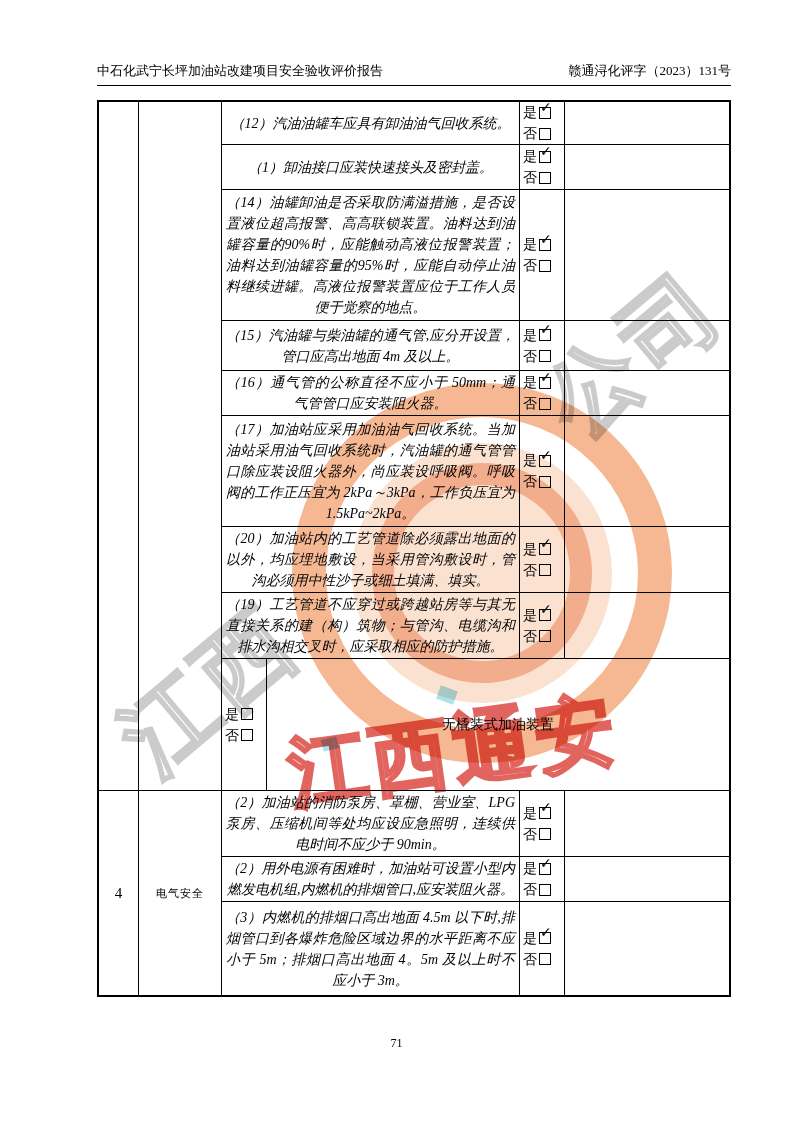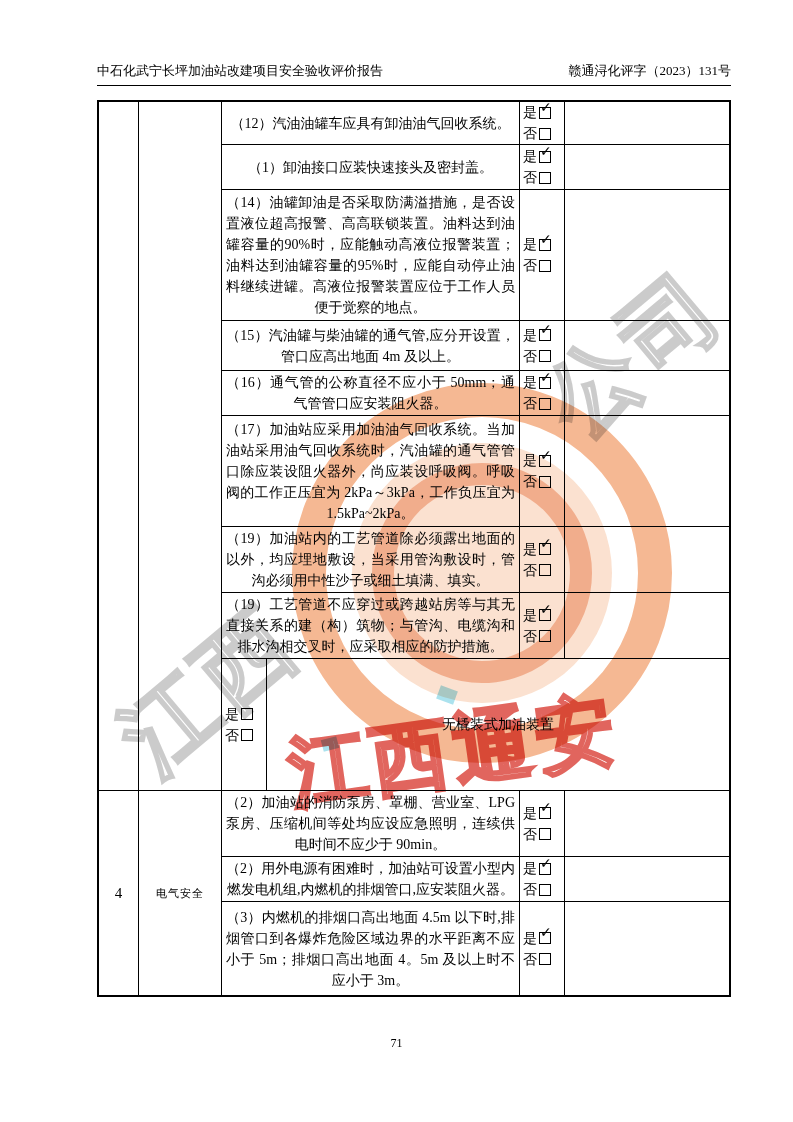--- a/index.html
+++ b/index.html
@@ -46,20 +46,21 @@
   .trow:not(:last-child){border-bottom:1px solid #000;}
   .content-cell{
     width:298px;flex:0 0 auto;border-right:1px solid #000;
     display:flex;align-items:center;
     padding:1px 4px;
   }
   .content-text{
     width:100%;
     text-align:justify;text-align-last:center;
     word-break:break-all;
+    font-style:italic;
   }
   .yesno-cell{
     width:45px;flex:0 0 auto;border-right:1px solid #000;
     display:flex;flex-direction:column;justify-content:center;
     padding-left:3px;font-size:14px;
   }
   .yn-line{height:21px;display:flex;align-items:center;}
   .yn-label{display:inline-block;}
   .cb{
     display:inline-block;width:10px;height:10px;
@@ -251,21 +252,21 @@
               </div>
               <div class="yn-line">
                 <span class="yn-label">否</span>
                 <span class="cb"></span>
               </div>
             </div>
             <div class="cell remark-cell"></div>
           </div>
           <div class="trow">
             <div class="cell content-cell">
-              <div class="content-text">（19）加油站内的工艺管道除必须露出地面的以外，均应埋地敷设，当采用管沟敷设时，管沟必须用中性沙子或细土填满、填实。</div>
+              <div class="content-text">（20）加油站内的工艺管道除必须露出地面的以外，均应埋地敷设，当采用管沟敷设时，管沟必须用中性沙子或细土填满、填实。</div>
             </div>
             <div class="cell yesno-cell">
               <div class="yn-line">
                 <span class="yn-label">是</span>
                 <span class="cb checked">
                   <span class="tick">✓</span>
                 </span>
               </div>
               <div class="yn-line">
                 <span class="yn-label">否</span>

